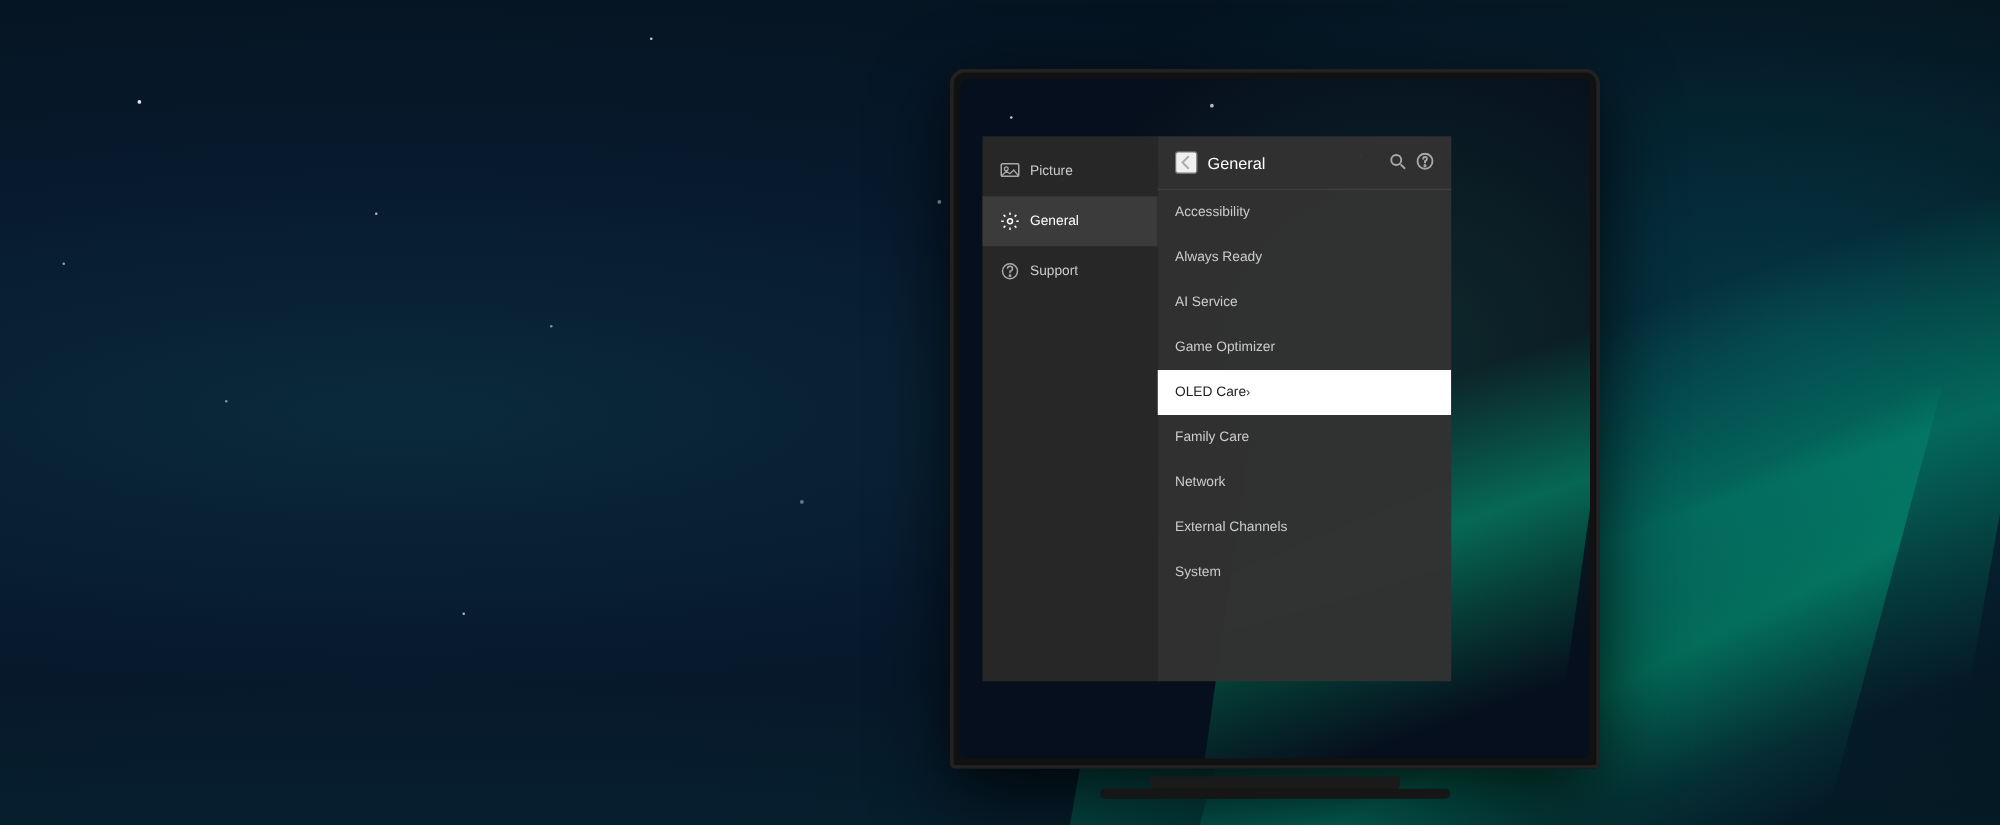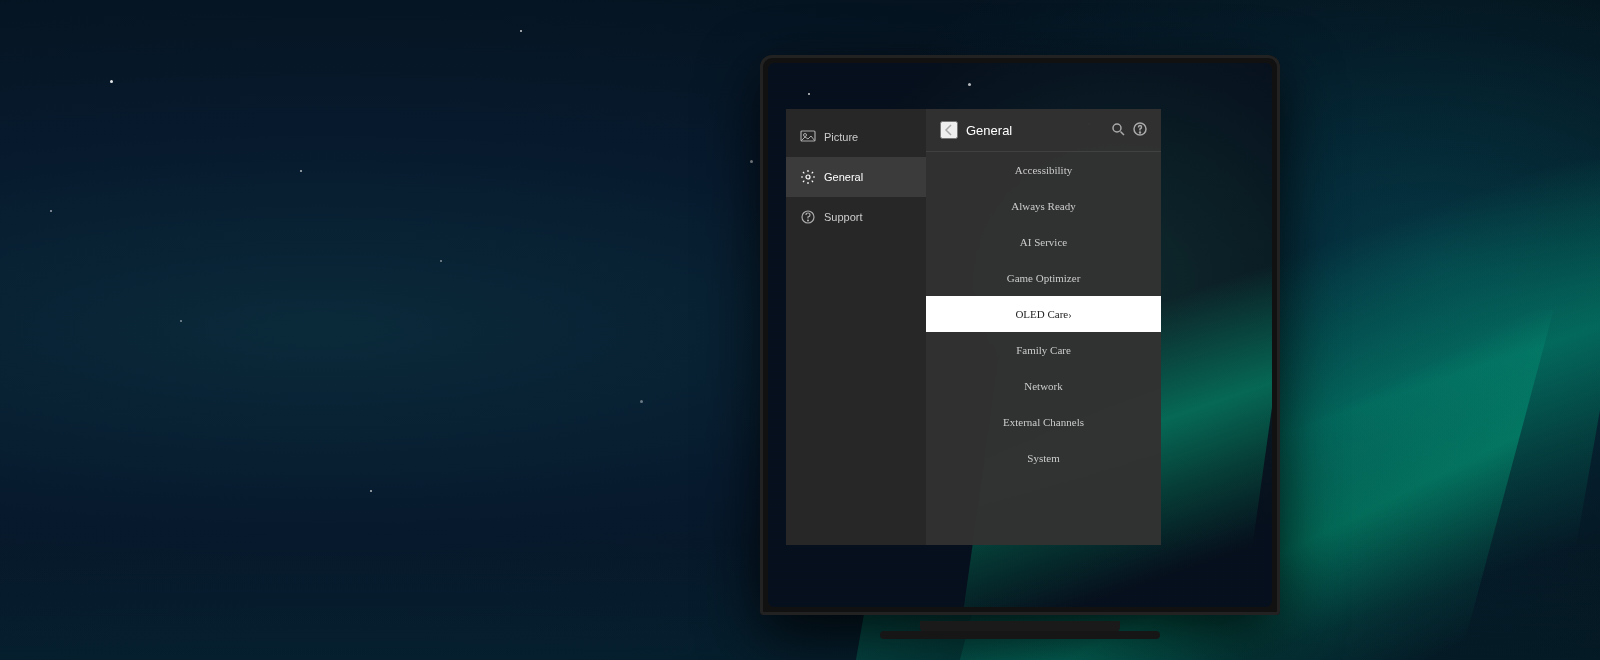--- a/index.html
+++ b/index.html
@@ -241,23 +241,22 @@
       border-radius: 2px;
     }
 
     .submenu-item {
       padding: 12px 14px;
       color: #ccc;
       font-size: 11px;
       cursor: pointer;
       display: flex;
       align-items: center;
-      justify-content: center;
+      justify-content: flex-start;
       transition: background 0.2s;
-      font-family: Liberation Serif, serif;
     }
 
     .submenu-item.selected {
       background: white;
       color: #222;
       font-weight: 500;
     }
 
     .submenu-item.selected .chevron-icon {
       color: #333;

